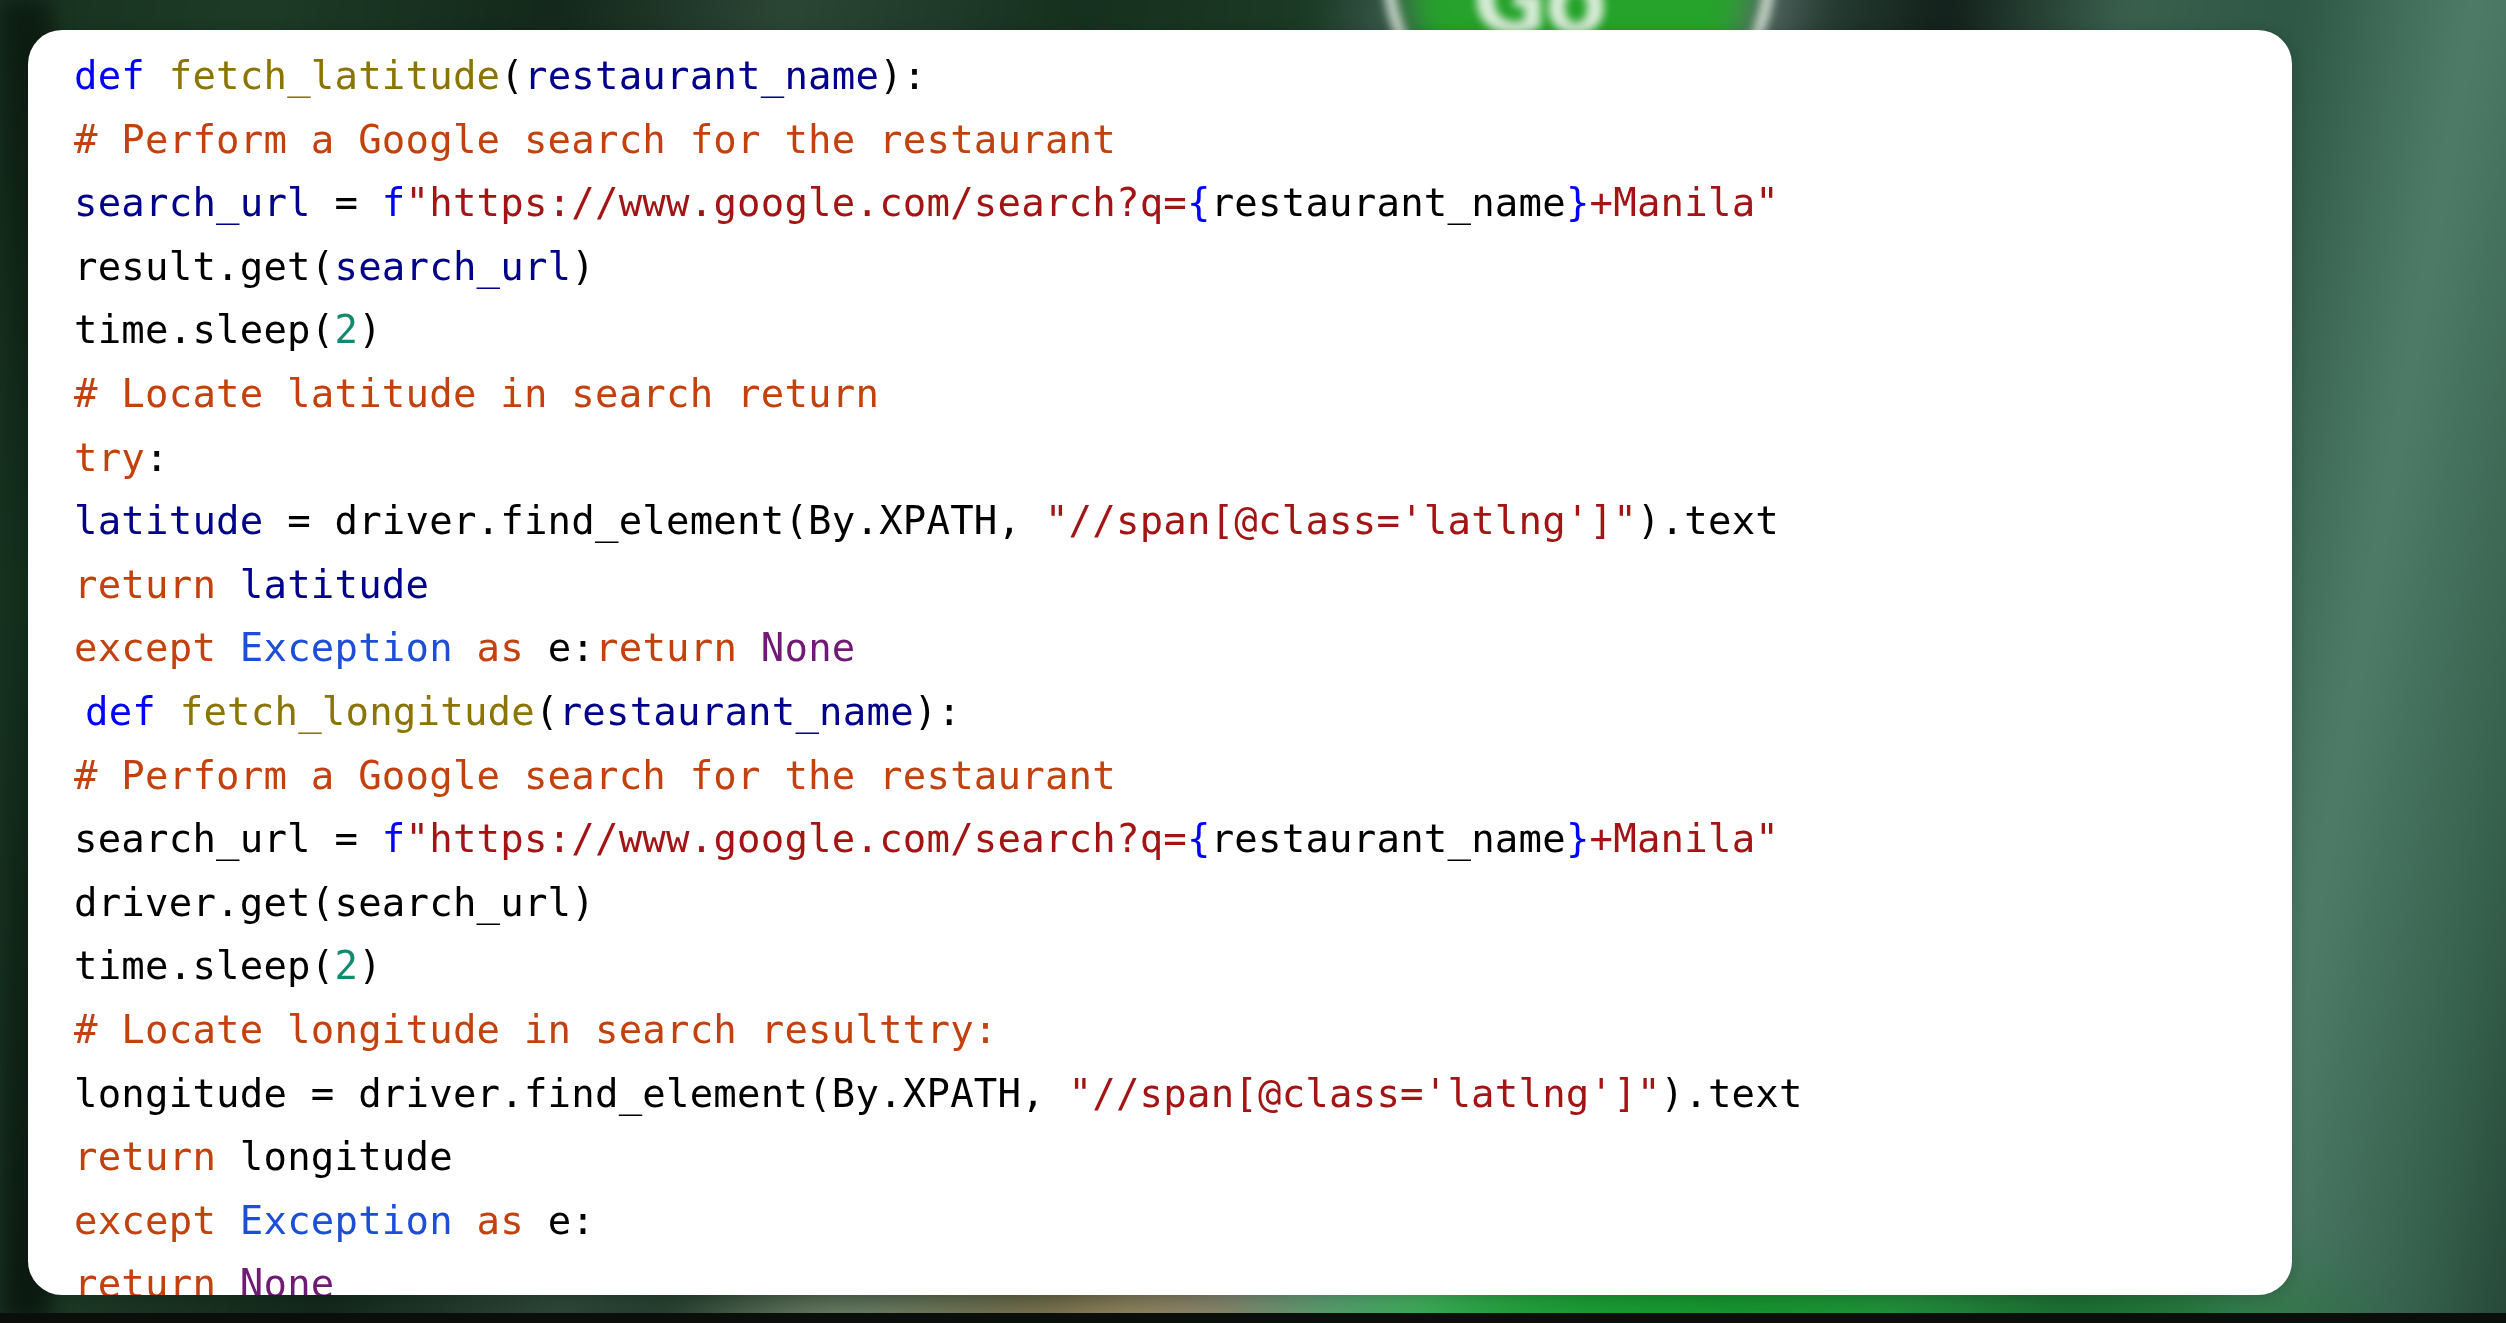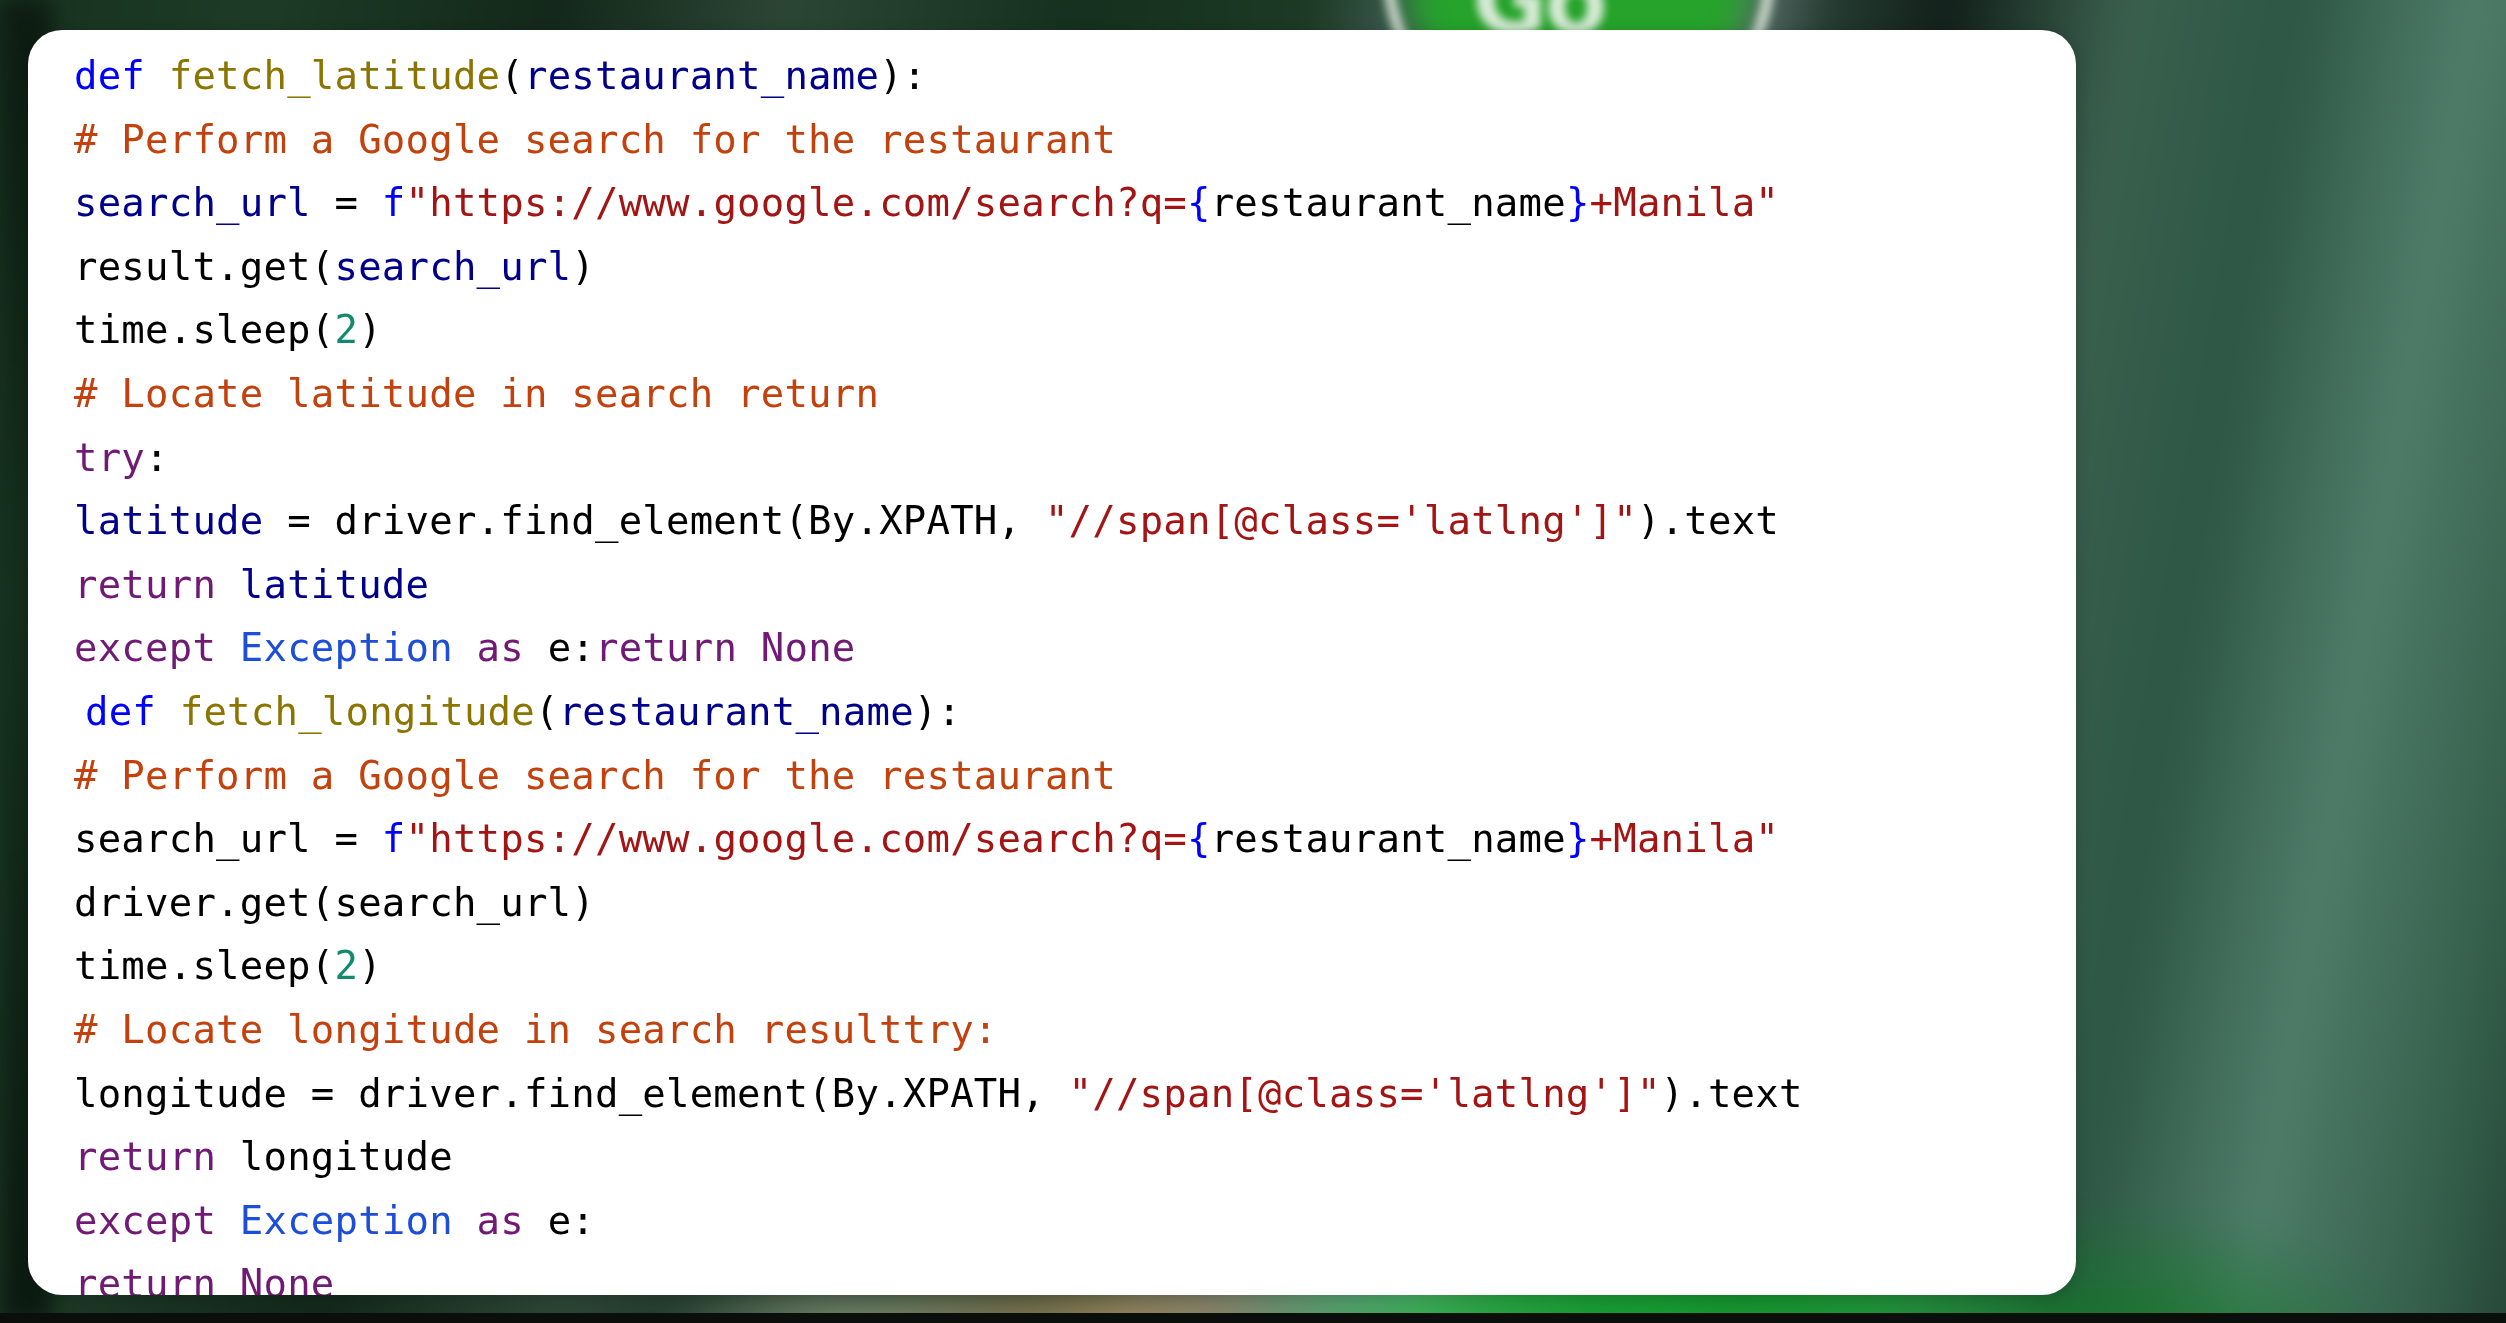--- a/index.html
+++ b/index.html
@@ -83,21 +83,21 @@
     left: 0; bottom: 0;
     width: 2506px; height: 10px;
     background: #0a0f0b;
   }
 
   
   .code-card {
     position: absolute;
     left: 28px;
     top: 30px;
-    width: 2048px;
+    width: 2264px;
     height: 1265px;
     background: #ffffff;
     border-radius: 34px;
     box-shadow: 0 3px 16px rgba(0,0,0,0.18);
     overflow: hidden;
   }
   .code-body {
     padding: 14px 0 0 46px;
   }
   .code-line {
@@ -113,21 +113,21 @@
   
   .tok-kw       { color: #0000FF; }            
   .tok-fn       { color: #8B7500; }            
   .tok-param    { color: #00008B; }            
   .tok-var      { color: #00008B; }
   .tok-comment  { color: #c2410c; }            
   .tok-string   { color: #A31515; }            
   .tok-fprefix  { color: #0000FF; }            
   .tok-brace    { color: #0000FF; }            
   .tok-interp   { color: #000000; }            
-  .tok-flow     { color: #701a75; }            
+  .tok-flow     { color: #c2410c; }            
   .tok-builtin  { color: #1d4ed8; }            
   .tok-none     { color: #701a75; }            
   .tok-num      { color: #118A6E; }            
   .tok-plain    { color: #000000; }
 </style>
 </head>
 <body>
 
 <div id="screen">
 

